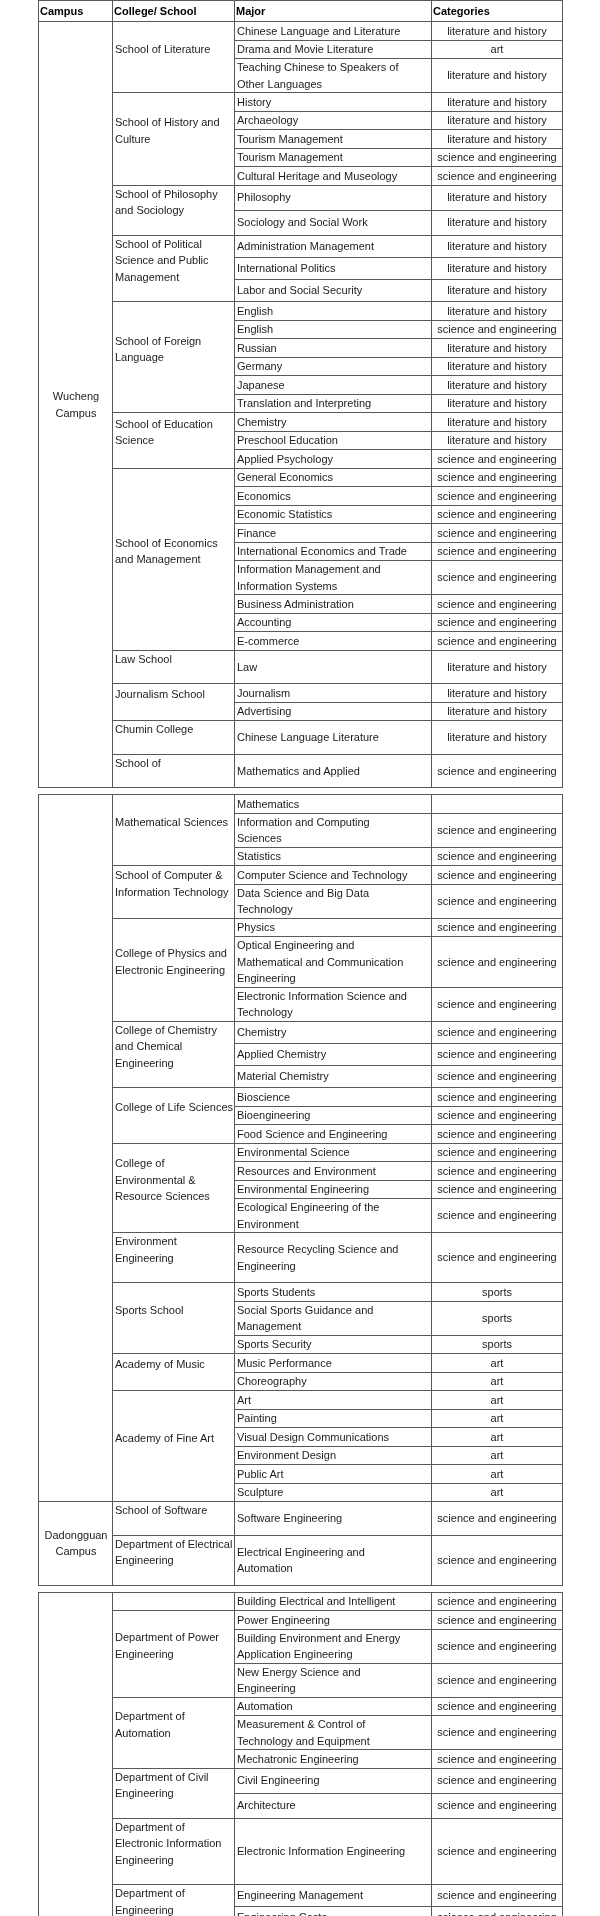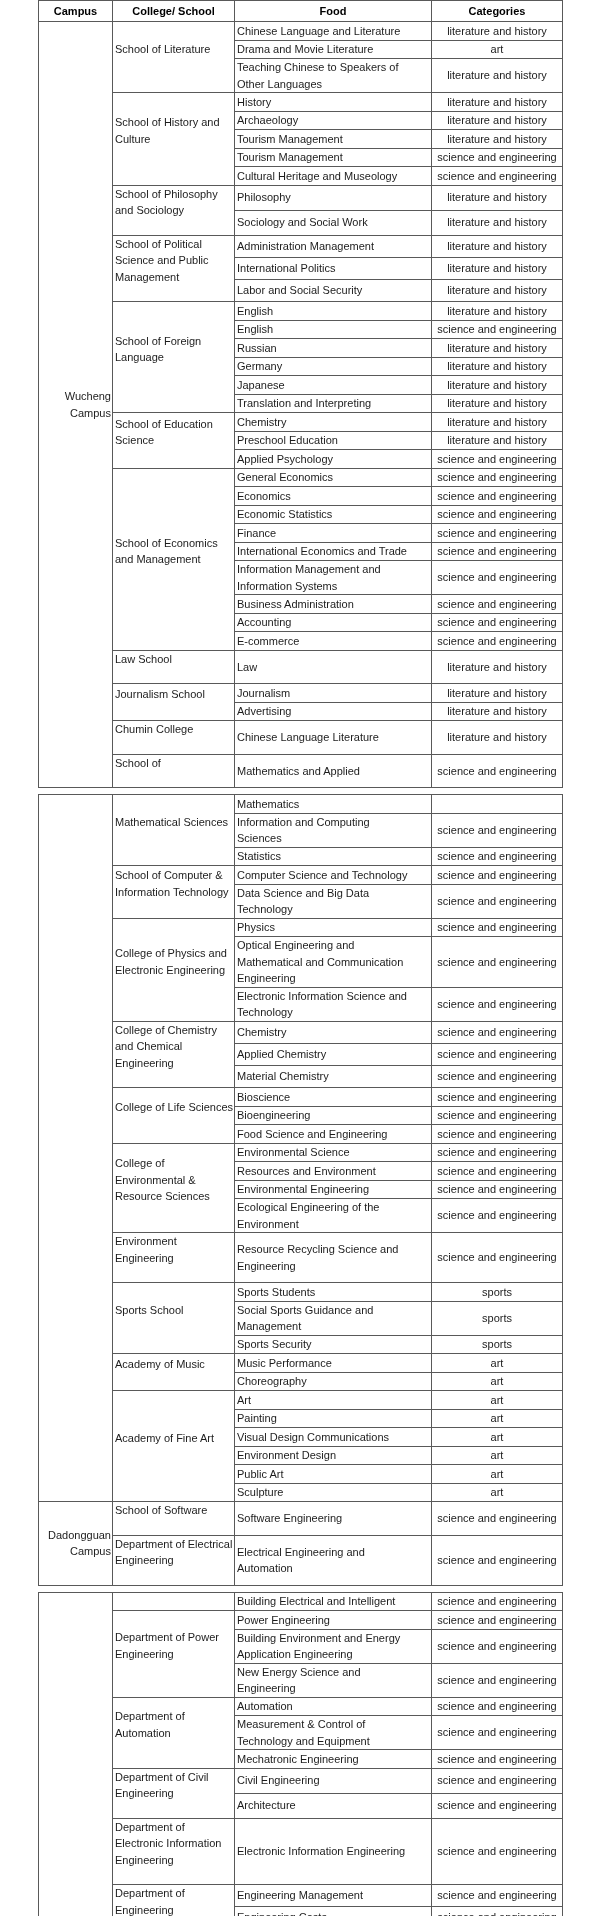--- a/index.html
+++ b/index.html
@@ -38,53 +38,53 @@
   col.col-category { width: 131px; }
   th, td {
     border: 1px solid #595959;
     font-size: 11px;
     vertical-align: middle;
     word-wrap: break-word;
     overflow: hidden;
   }
   th {
     font-weight: bold;
-    text-align: center;
+    text-align: left;
     height: 20px;
     line-height: 19px;
     padding: 0 1px;
     color: #000000;
   }
   tbody tr { height: 18.5px; }
   td {
     line-height: 16.5px;
     color: #1c1c1c;
   }
-  td.campus   { text-align: right; padding: 0 1px 0 2px; }
+  td.campus   { text-align: center; padding: 0 1px 0 2px; }
   td.college  { text-align: left; padding: 0 1px 16px 2px; }
   td.major    { text-align: left; padding: 0 16px 0 2px; }
   td.category { text-align: center; padding: 0 1px; }
 </style>
 </head>
 <body>
 
 <div class="page">
   <div id="tables">
       <table class="seg">
         <colgroup>
           <col class="col-campus">
           <col class="col-college">
           <col class="col-major">
           <col class="col-category">
         </colgroup>
         <thead>
           <tr>
             <th>Campus</th>
             <th>College/ School</th>
-            <th>Food</th>
+            <th>Major</th>
             <th>Categories</th>
           </tr>
         </thead>
         <tbody>
           <tr>
             <td class="campus" rowspan="36">Wucheng Campus</td>
             <td class="college" rowspan="3">School of Literature</td>
             <td class="major">Chinese Language and Literature</td>
             <td class="category">literature and history</td>
           </tr>

